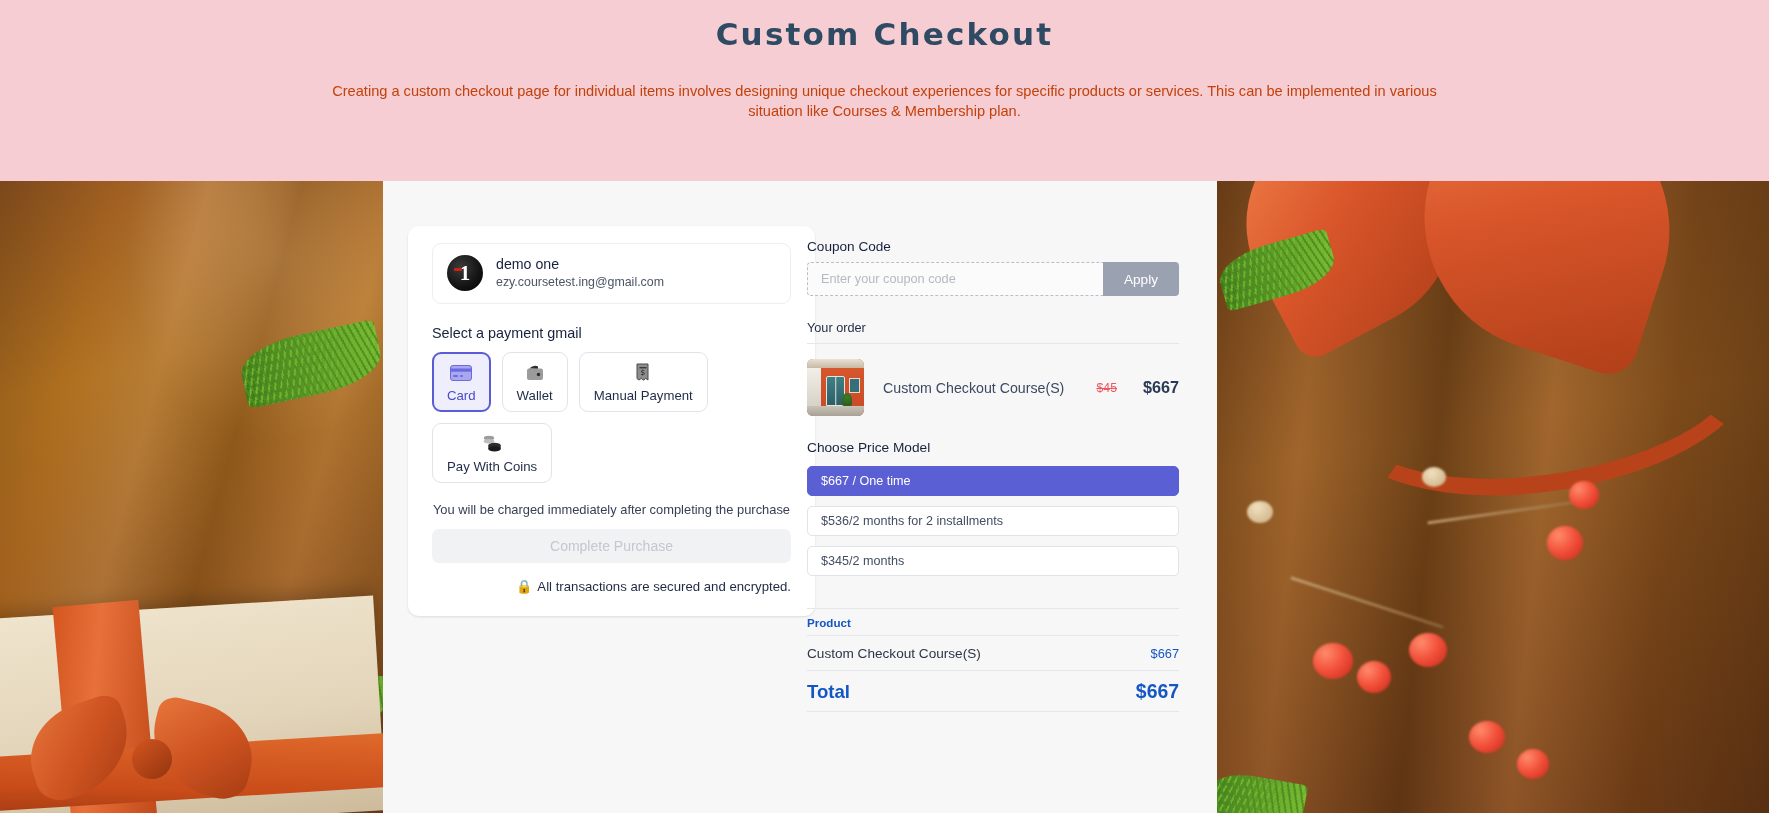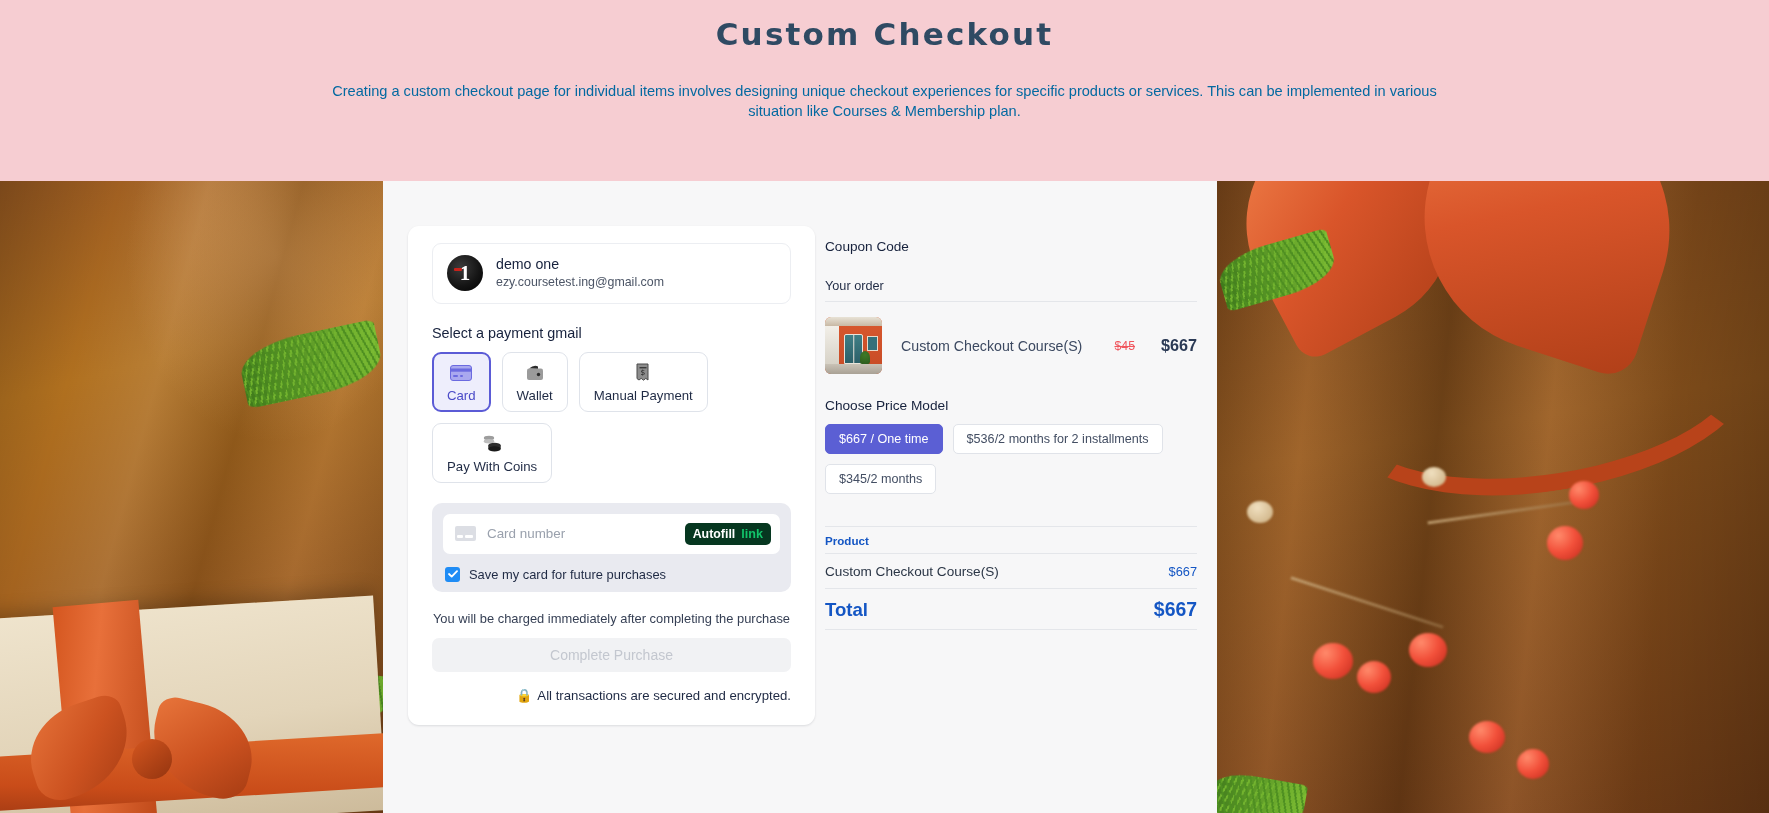--- a/index.html
+++ b/index.html
@@ -25,21 +25,21 @@
     font-size: 31px;
     font-weight: 700;
     letter-spacing: 2.2px;
     color: #2f4a63;
   }
   .hero-sub {
     margin: 30px auto 0;
     width: 1120px;
     font-size: 14.6px;
     line-height: 1.36;
-    color: #0369a1;
+    color: #c2410c;
   }
 
   
   .bg-left, .bg-right {
     position: absolute; top: 181px; height: 632px;
     overflow: hidden;
   }
   .bg-left  { left: 0;   width: 383px; }
   .bg-right { left: 1217px; width: 552px; }
 
@@ -253,21 +253,21 @@
     font-family: "Liberation Sans", sans-serif;
     cursor: not-allowed;
   }
   .secure {
     margin-top: 16px; text-align: right;
     font-size: 13.2px; color: #1f2a44; font-weight: 500;
   }
   .secure .lock { margin-right: 5px; }
 
   
-  .order { position: absolute; top: 58px; left: 442px; width: 372px; }
+  .order { position: absolute; top: 58px; left: 424px; width: 372px; }
 
   .lbl-coupon { font-size: 13.6px; font-weight: 500; color: #16213c; margin-bottom: 8px; }
   .coupon-row { display: flex; height: 34px; }
   .coupon-in {
     flex: 1;
     border: 1px dashed #b9bfc9;
     border-right: none;
     border-radius: 4px 0 0 4px;
     background: #fbfbfc;
     display: flex; align-items: center;
@@ -311,21 +311,21 @@
   .thumb .step { position: absolute; left: 0; right: 0; bottom: 0; height: 10px;
                  background: linear-gradient(180deg, #c9c2b6, #a9a195); }
   .thumb .plant { position: absolute; bottom: 10px; right: 12px; width: 10px; height: 13px;
                   background: radial-gradient(circle at 50% 30%, #3f7a28, #2b5a1c); border-radius: 50% 50% 20% 20%; }
 
   .item-name { flex: 1; font-size: 14.2px; font-weight: 500; color: #3c4961; }
   .item-old { font-size: 12.3px; color: #f0565e; text-decoration: line-through; margin-right: 7px; }
   .item-new { font-size: 16.2px; font-weight: 700; color: #2b3a55; }
 
   .lbl-price-model { margin-top: 12px; font-size: 13.7px; font-weight: 500; color: #16213c; }
-  .models { display: flex; flex-wrap: wrap; gap: 10px; margin-top: 11px; }
+  .models { display: flex; flex-wrap: wrap; gap: 10px; margin-top: 11px; flex-direction: column; }
   .model {
     border: 1px solid #e0e3e9; border-radius: 5px;
     background: #fff; padding: 7px 13px;
     font-size: 12.6px; color: #434e63; cursor: pointer;
   }
   .model.sel { background: #5b5fd4; border-color: #5b5fd4; color: #fff; font-weight: 500; }
 
   .sum { margin-top: 32px; }
   .sum-hr { height: 1px; background: #e4e6ea; }
   .sum-head { padding: 7px 0 6px; font-size: 11.6px; font-weight: 600; color: #1456c4; }
@@ -440,49 +440,35 @@
               <ellipse cx="9" cy="7.3" rx="5.2" ry="2.2" fill="#bdbdbd"></ellipse>
               <ellipse cx="14.5" cy="11.5" rx="6.2" ry="2.7" fill="#2d2d2d"></ellipse>
               <rect x="8.3" y="11.5" width="12.4" height="3.4" fill="#2d2d2d"></rect>
               <ellipse cx="14.5" cy="14.9" rx="6.2" ry="2.7" fill="#1a1a1a"></ellipse>
             </svg>
           </div>
           <div class="m-lbl">Pay With Coins</div>
         </div>
       </div>
 
-      <div class="card-panel">
-        <div class="card-input">
-          <div class="card-ico"></div>
-          <div class="card-ph">Card number</div>
-          <div class="autofill">
-            <span class="af">Autofill</span>
-            <span class="lk">link</span>
-          </div>
-        </div>
-        <div class="save-row">
-          <div class="cbx">
-            <svg width="10" height="8" viewBox="0 0 10 8">
-                <path d="M1 4 L3.7 6.6 L9 1.2" stroke="#fff" stroke-width="1.8" fill="none" stroke-linecap="round" stroke-linejoin="round"></path>
-              </svg>
-          </div>
-          <div class="save-lbl">Save my card for future purchases</div>
-        </div>
-      </div>
 
       <div class="charge-note">You will be charged immediately after completing the purchase</div>
       <button class="cta">Complete Purchase</button>
       <div class="secure">
         <span class="lock">🔒</span><span>All transactions are secured and encrypted.</span>
       </div>
     </div>
 
     <div class="order">
 
       <div class="lbl-coupon">Coupon Code</div>
+      <div class="coupon-row">
+        <div class="coupon-in">Enter your coupon code</div>
+        <button class="apply-btn">Apply</button>
+      </div>
 
       <div class="your-order">Your order</div>
       <div class="hr"></div>
 
       <div class="item-row">
         <div class="thumb">
           <div class="roof"></div>
             <div class="wall-l"></div>
             <div class="door"></div>
           <div class="win"></div>

